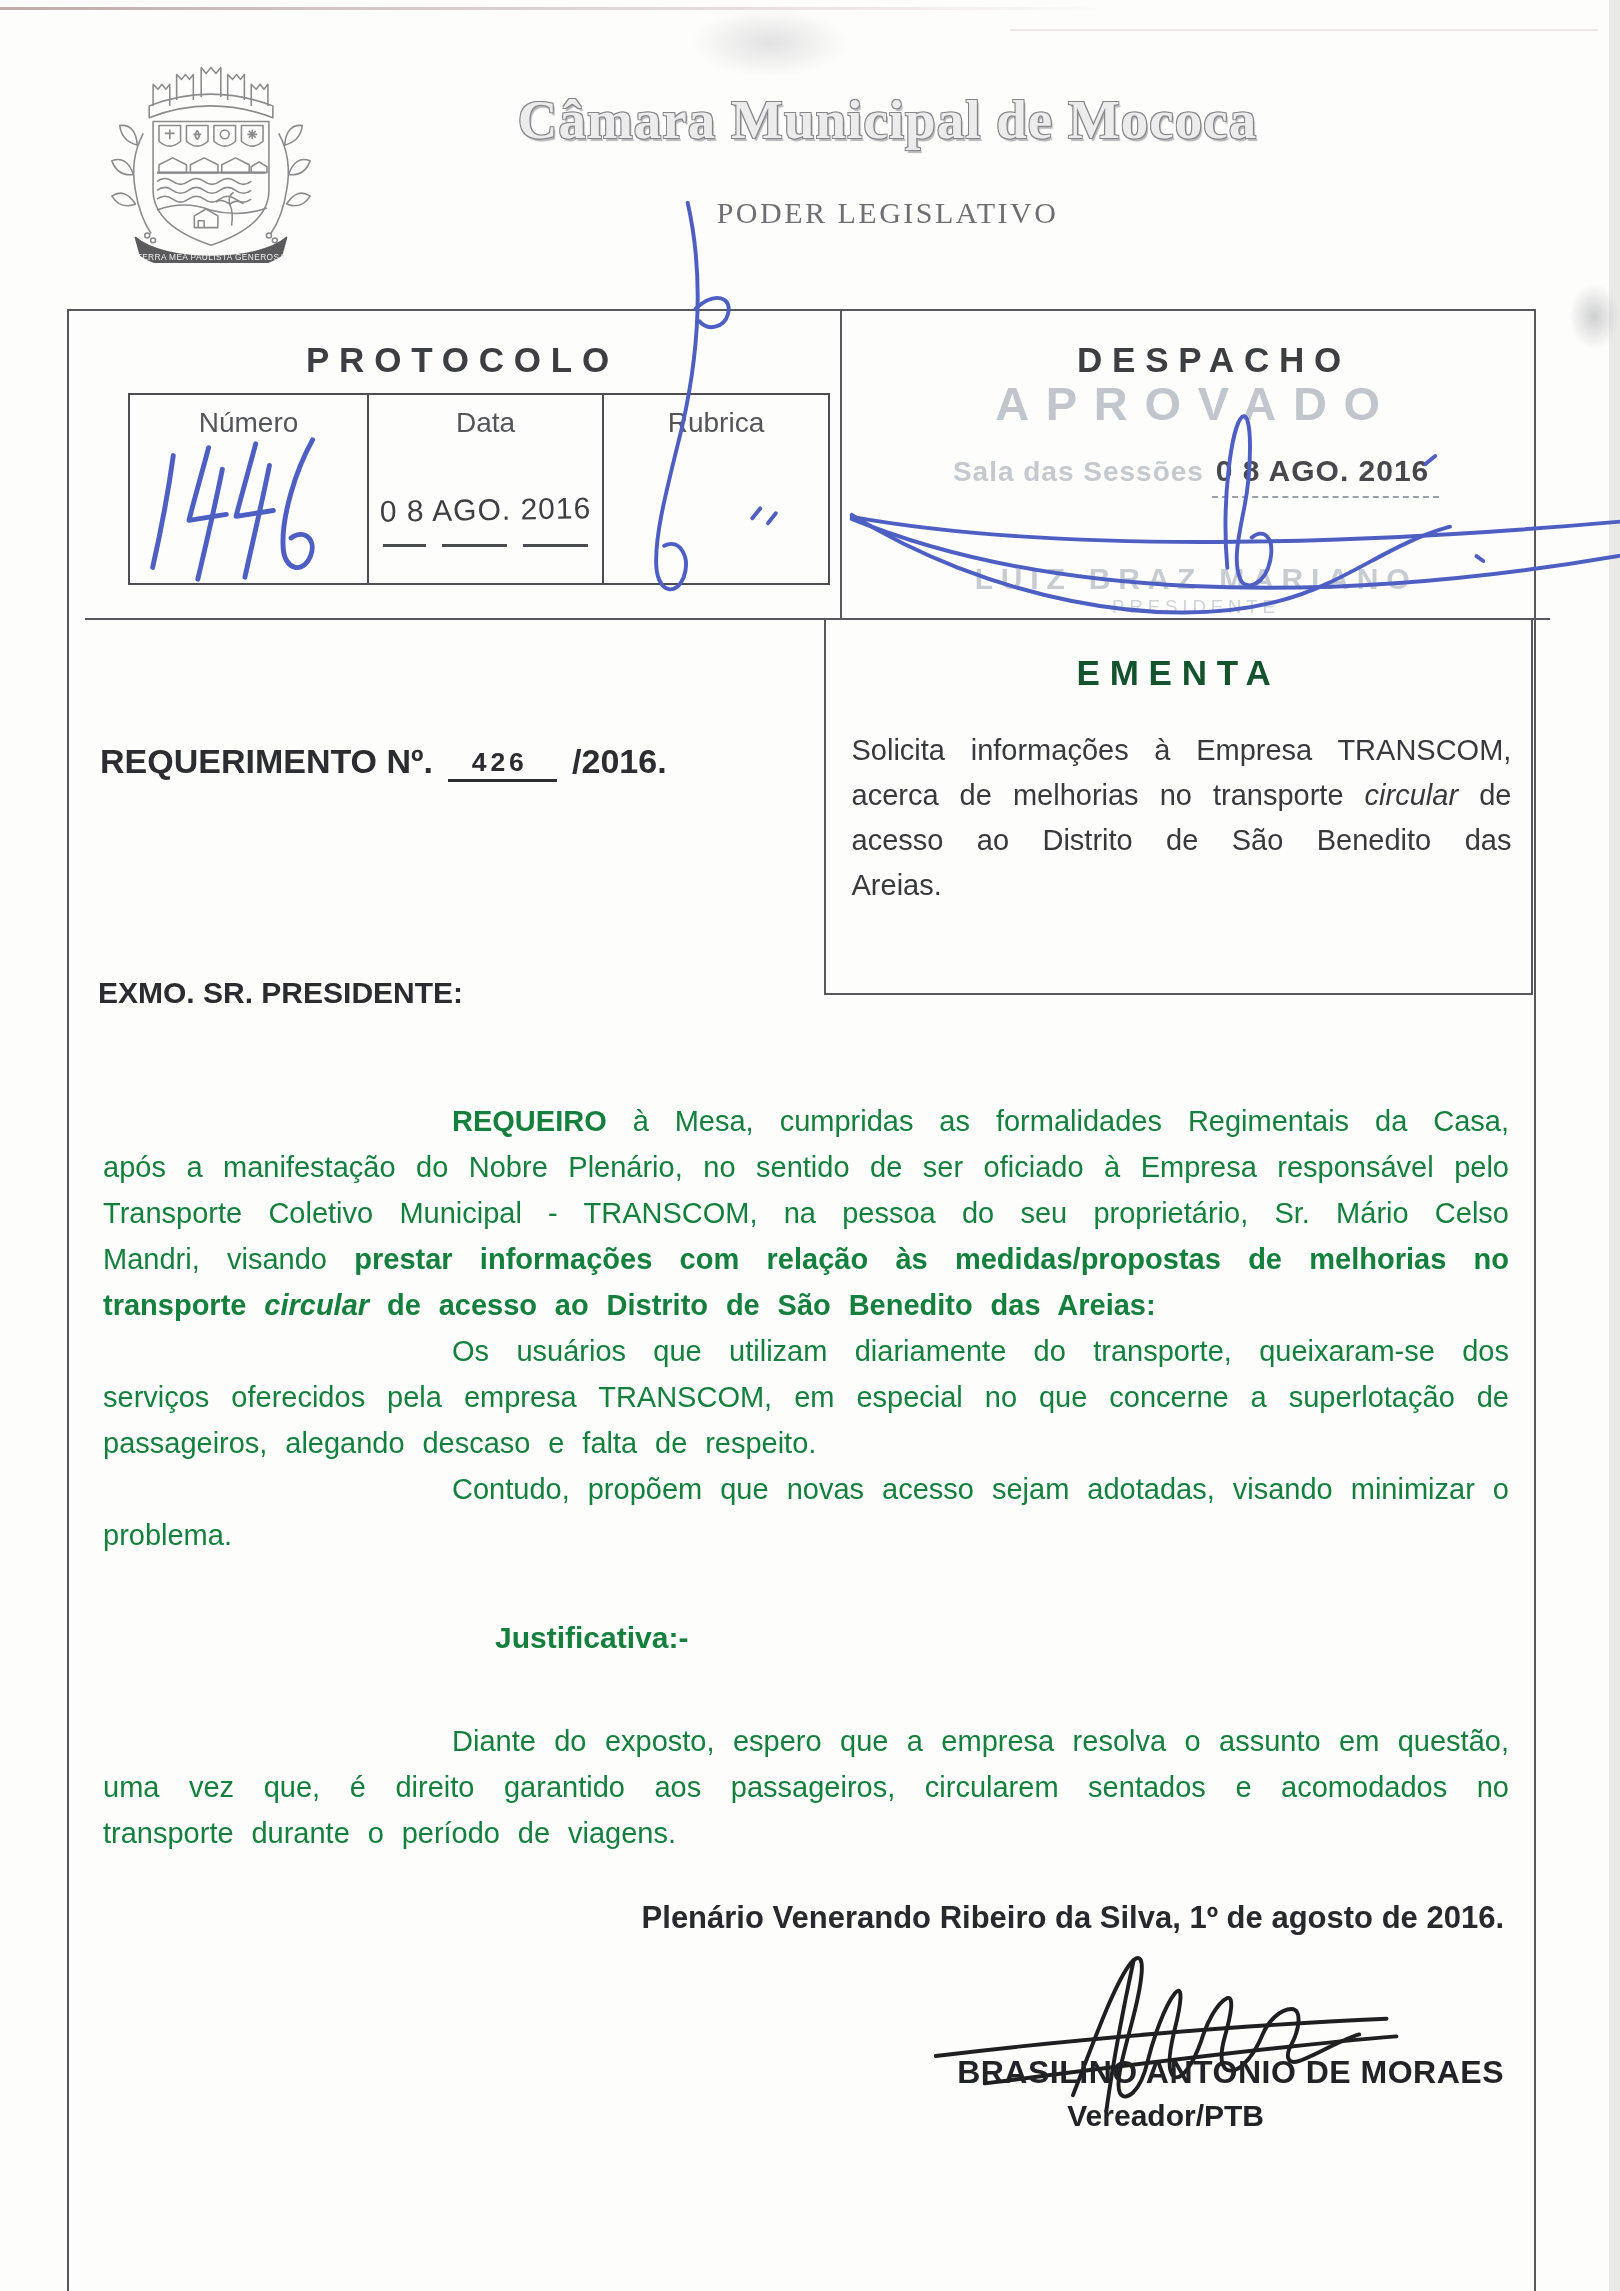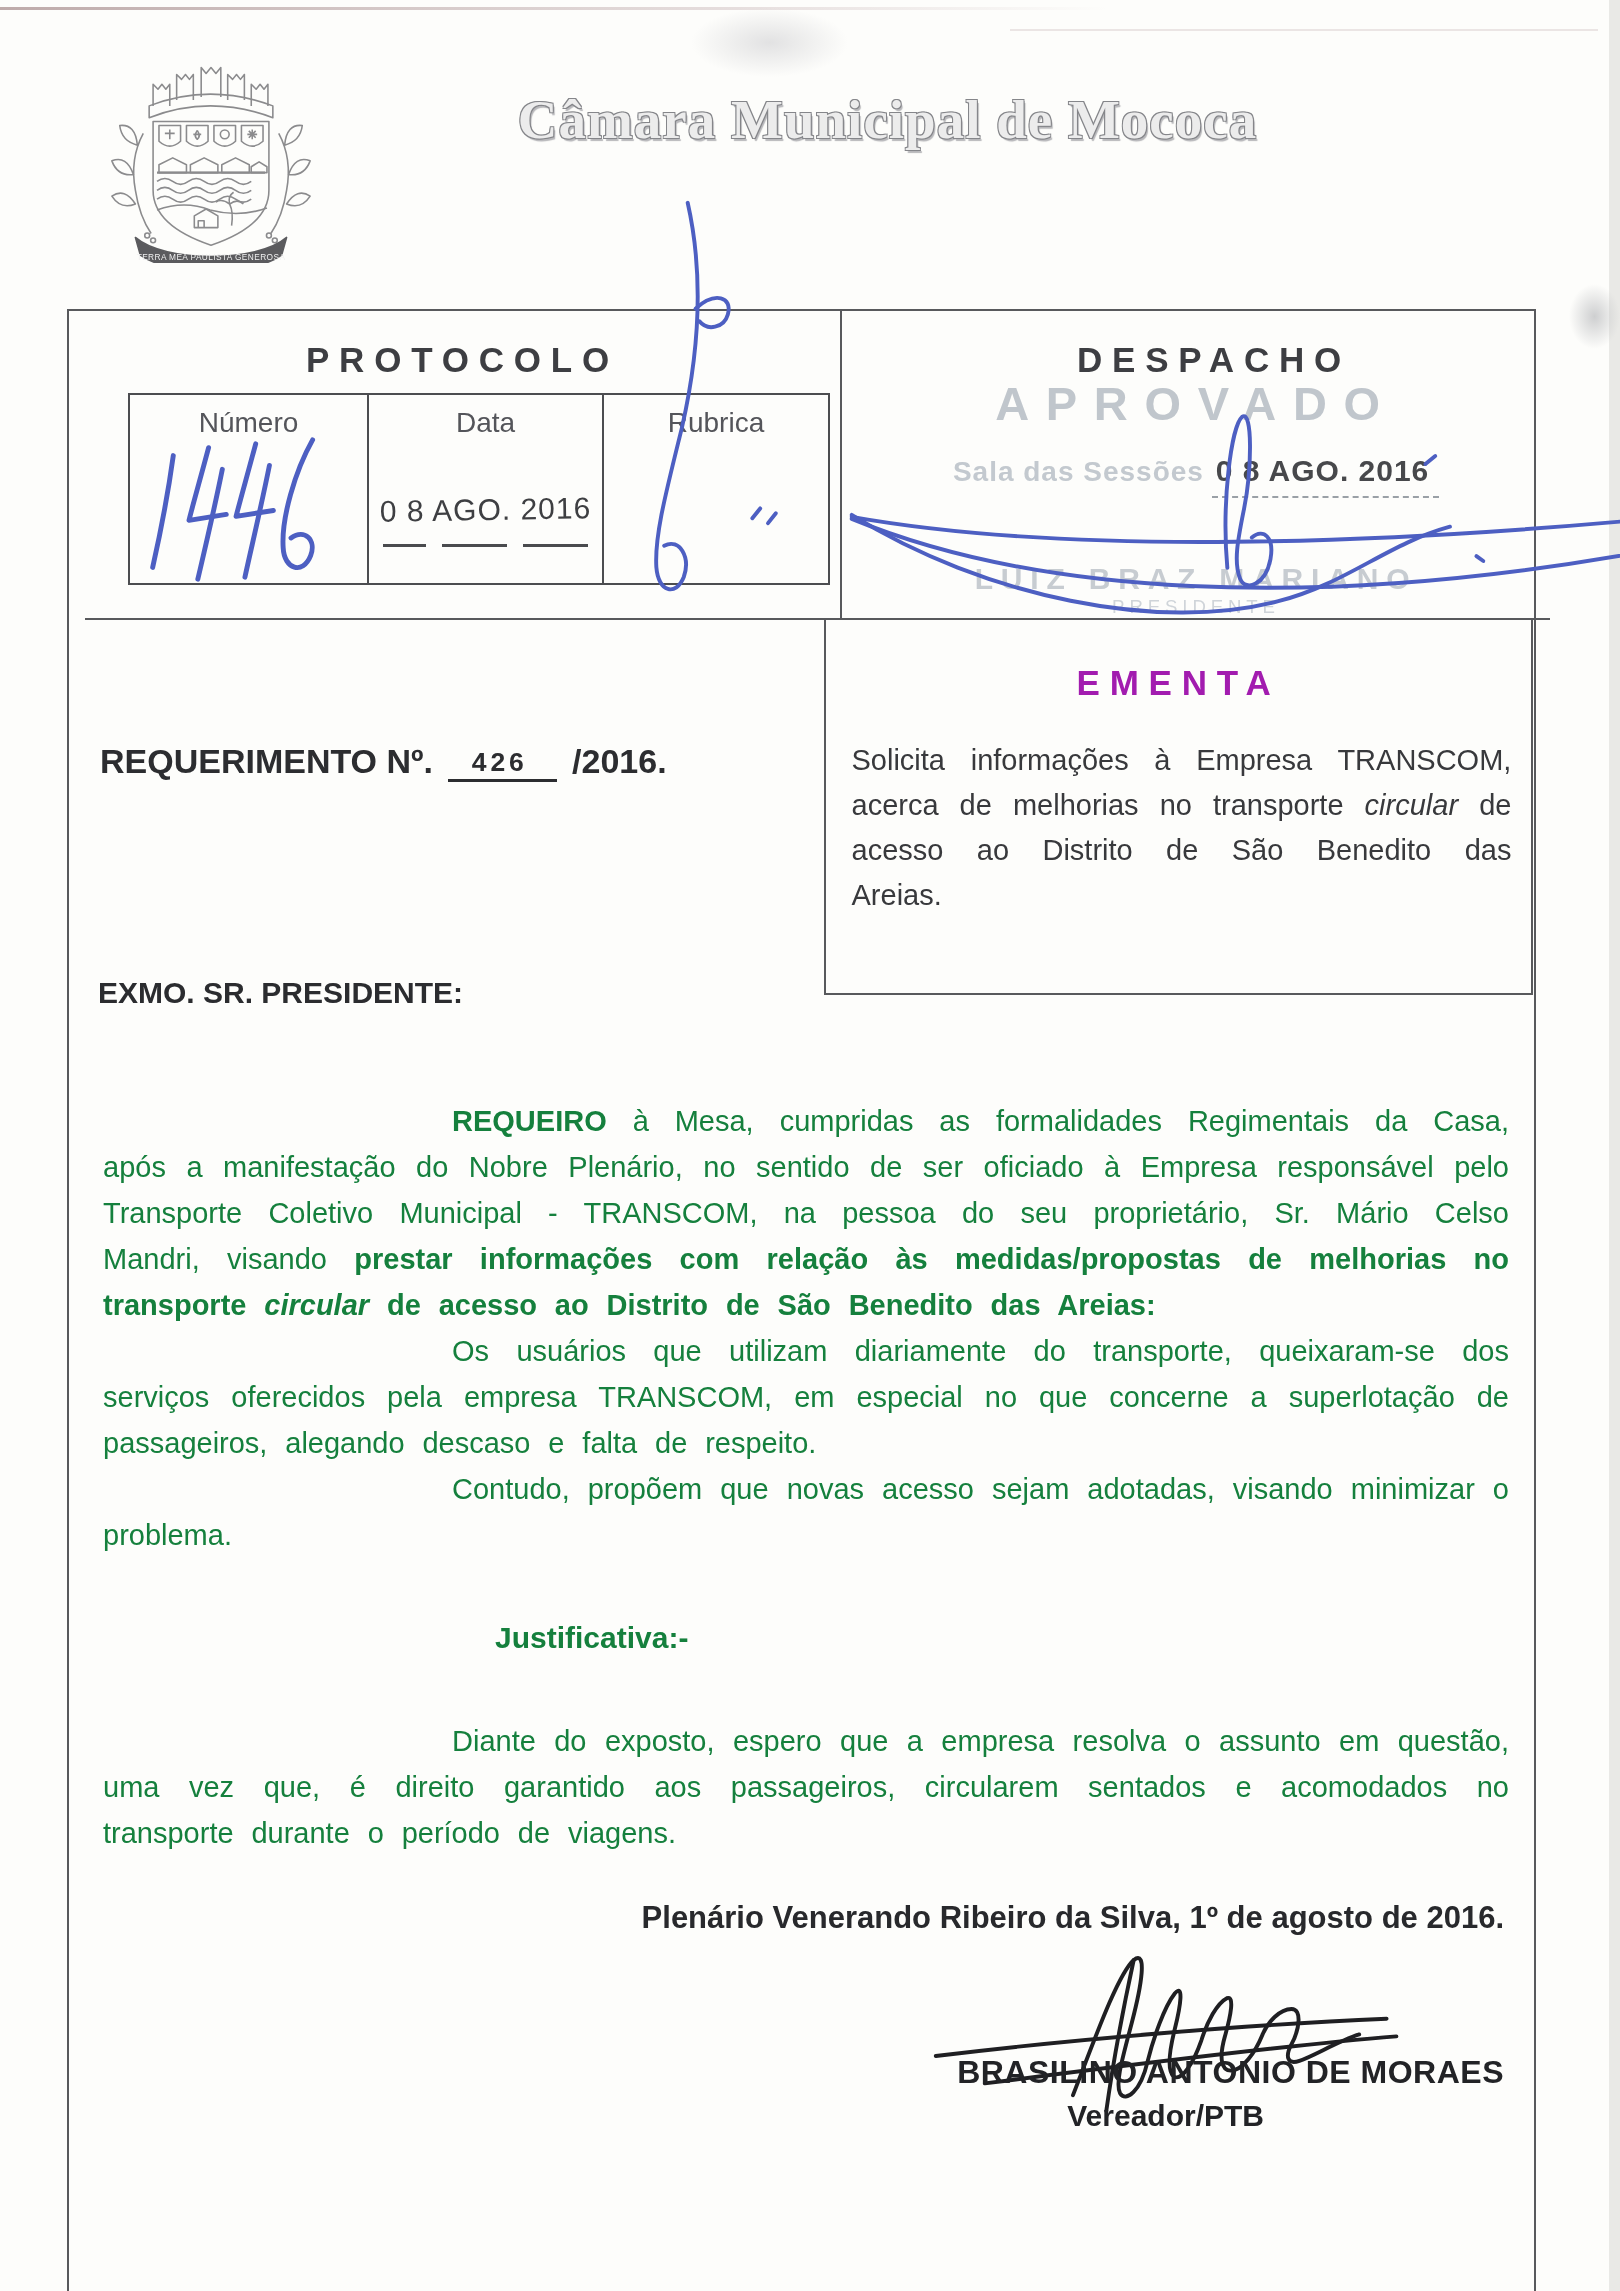--- a/index.html
+++ b/index.html
@@ -57,22 +57,22 @@
   .sala-date{font-size:30px;font-weight:600;color:#47484b;letter-spacing:1px;margin-left:7.8px;
     border-bottom:2.9px dashed #9aa0a6;padding:0 9.8px 7.8px 3.9px;display:inline-block;}
   .president-name{position:absolute;top:251px;left:0;right:0;text-align:center;font-size:30px;
     font-weight:bold;letter-spacing:7.8px;color:#c7ccd1;}
   .president-title{position:absolute;top:285px;left:0;right:0;text-align:center;font-size:18.6px;
     letter-spacing:4.9px;color:#cfd4d9;}
   .despacho-sig{position:absolute;left:-4.9px;top:98px;width:814px;height:255px;overflow:visible;}
   
   .ementa-box{position:absolute;left:755px;top:307px;width:709px;height:377px;
     border:2px solid #58595c;box-sizing:border-box;}
-  .ementa-title{margin-top:43px;text-align:center;font-size:35px;font-weight:bold;
-    letter-spacing:9.8px;color:#a21caf;}
+  .ementa-title{margin-top:33px;text-align:center;font-size:35px;font-weight:bold;
+    letter-spacing:9.8px;color:#14532d;}
   .ementa-text{margin:35px 19.6px 0 25.5px;font-size:29px;line-height:45px;text-align:justify;
     word-spacing:8.8px;color:#38393c;}
   .req-line{position:absolute;left:31px;top:431px;font-size:34px;font-weight:bold;color:#2c2d30;white-space:nowrap;}
   .req-num{font-size:26.5px;letter-spacing:3.9px;padding:0 29px 0 23.5px;border-bottom:3.9px solid #2c2d30;
     display:inline-block;line-height:33px;margin:0 5.9px;position:relative;top:-2px;}
   
   .salutation{position:absolute;left:98px;top:976px;font-size:30px;font-weight:bold;color:#2b2c2f;}
   .body-text{position:absolute;left:103px;top:1098px;width:1406px;font-size:29px;line-height:46px;
     text-align:justify;word-spacing:9.8px;color:#15803d;}
   .body-text p{margin:0;text-indent:349px;}
@@ -140,20 +140,21 @@
         <circle cx="50" cy="201" r="2.5"></circle>
         <circle cx="168" cy="196" r="2.5"></circle>
         <circle cx="174" cy="201" r="2.5"></circle>
 
       <path d="M32 198 C62 224 156 224 186 198 L181 216 C150 238 68 238 37 216 Z" fill="#5b5b5e" stroke="#5b5b5e"></path>
     </g>
     <text x="109" y="221" text-anchor="middle" font-size="8.5" letter-spacing="0.4" fill="#f0f0f0" font-family="Liberation Sans, sans-serif">TERRA MEA PAULISTA GENEROSA</text>
   </svg>
 
   <div class="doc-title">Câmara Municipal de Mococa</div>
+  <div class="doc-subtitle">PODER LEGISLATIVO</div>
 
   <div class="frame">
 
     <div class="row1">
 
       <div class="cell-protocolo">
         <div class="section-title">PROTOCOLO</div>
         <div class="ptable">
           <div class="pcol c1">
             <div class="collabel">Número</div>

